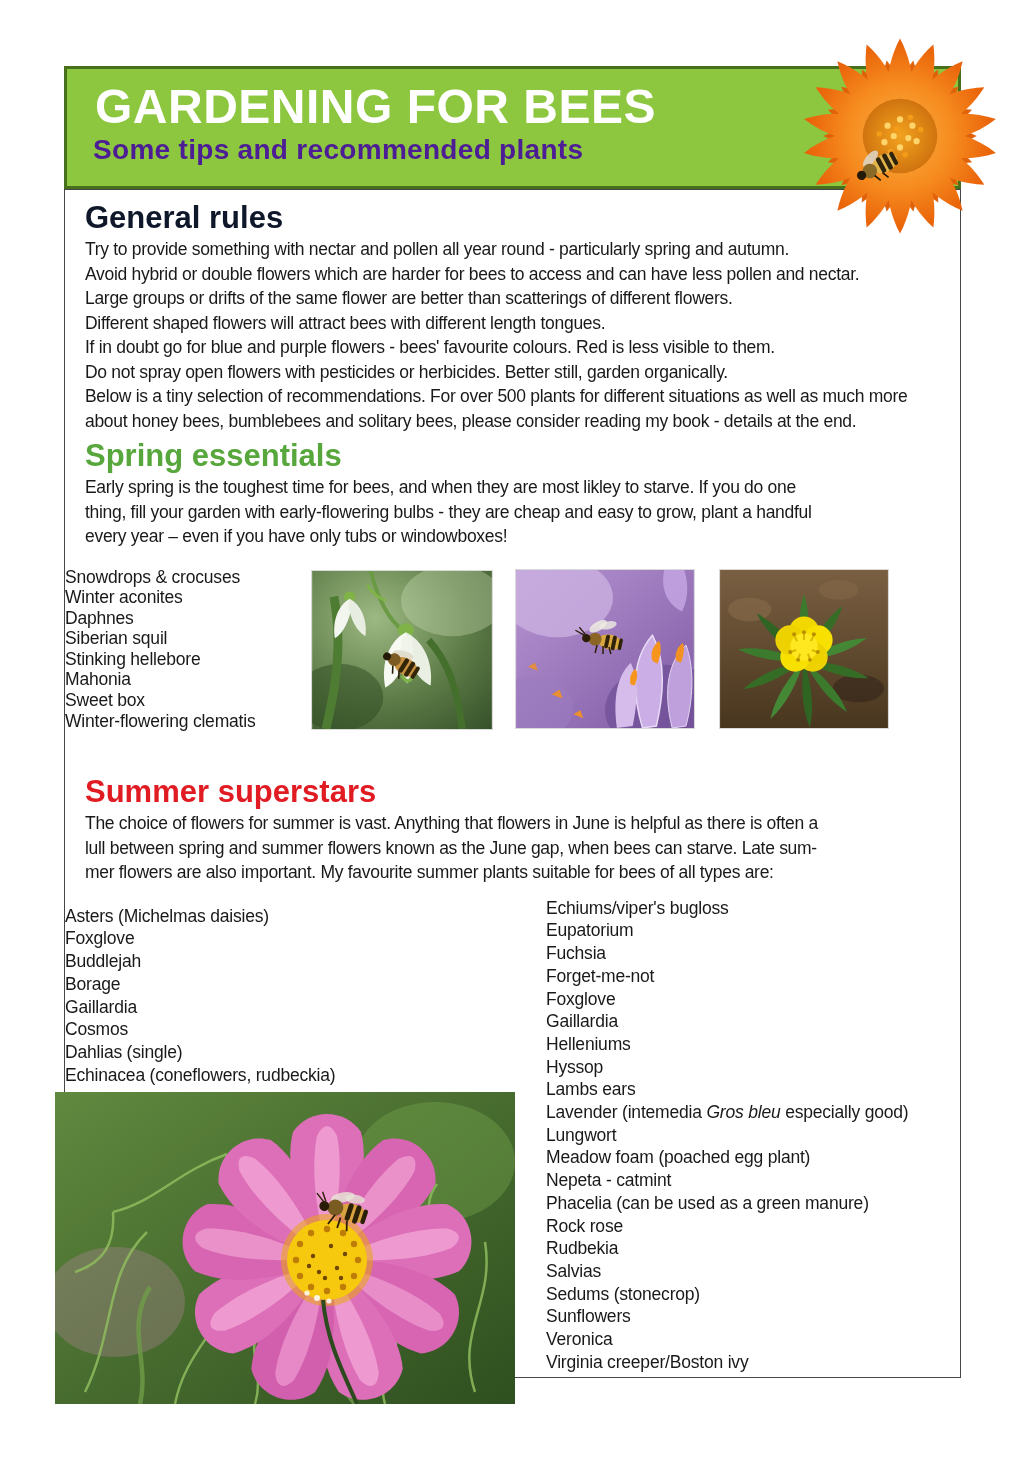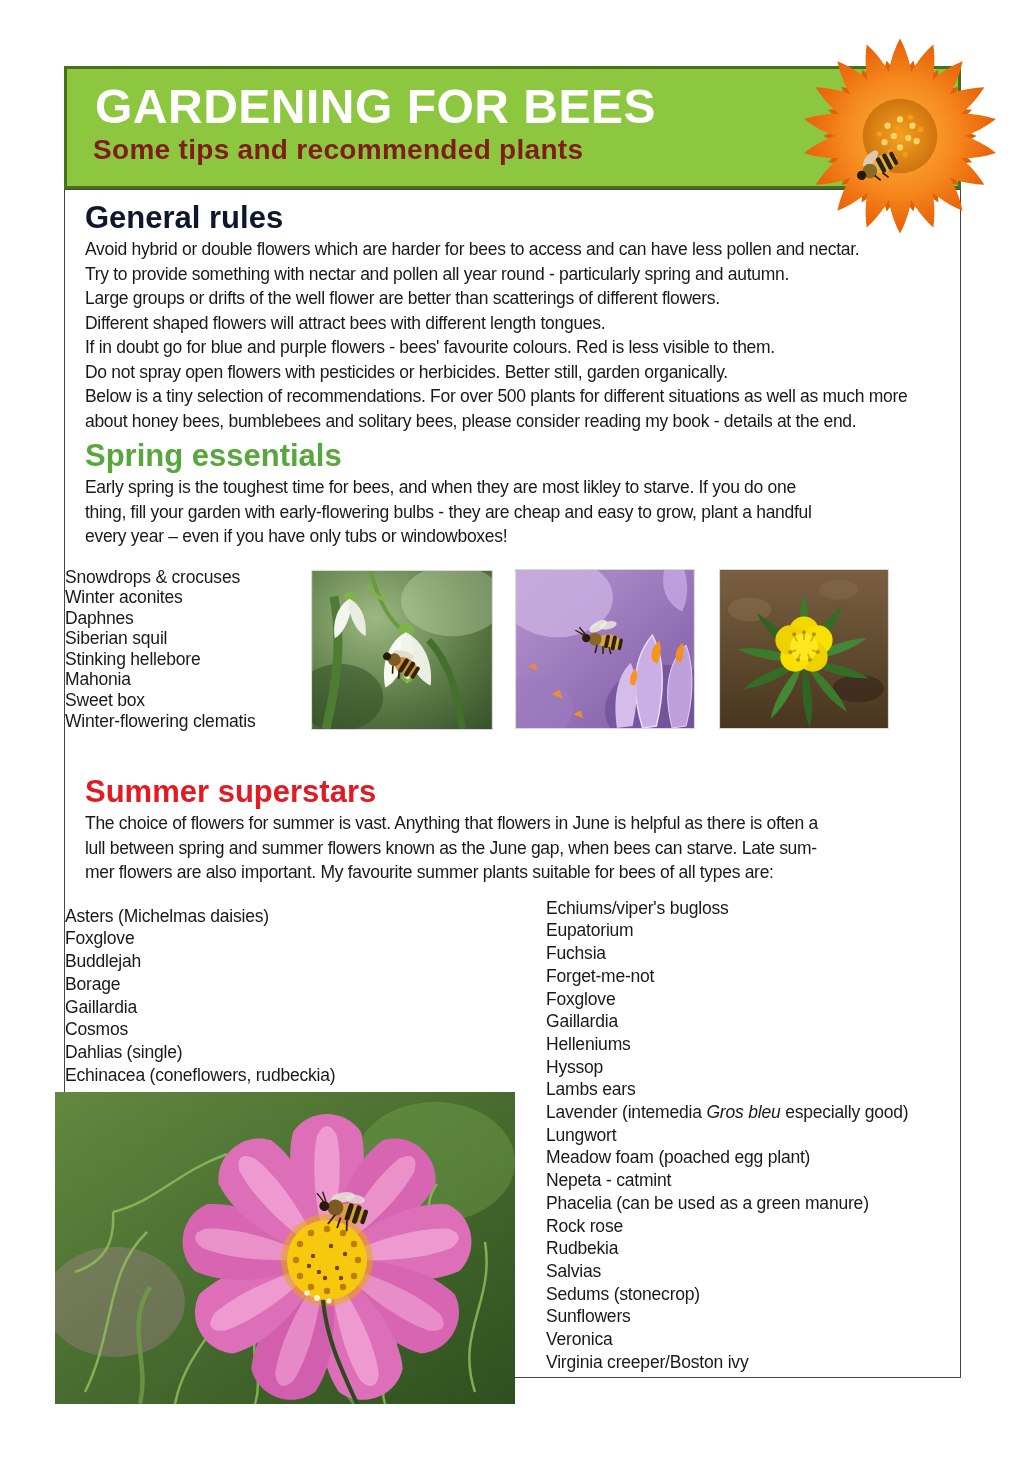--- a/index.html
+++ b/index.html
@@ -15,21 +15,21 @@
   
   .banner {
     position:absolute; left:64px; top:66px; width:897px; height:123px;
     background:#8dc63f; border:3px solid #47701d; box-sizing:border-box; z-index:2;
   }
   .banner-title {
     margin:12px 0 0 28px; font-size:48px; font-weight:bold; color:#ffffff;
     letter-spacing:0.5px; line-height:52px; white-space:nowrap;
   }
   .banner-subtitle {
-    margin:1px 0 0 26px; font-size:28px; font-weight:bold; color:#7f1d1d;
+    margin:1px 0 0 26px; font-size:28px; font-weight:bold; color:#4c1d95;
     letter-spacing:0.3px; white-space:nowrap;
   }
   h2 { font-weight:bold; margin:0; white-space:nowrap; }
   .h-general { margin:9px 0 0 20px; font-size:31px; line-height:38px; color:#0f172a; }
   .h-spring  { margin:4px 0 0 20px; font-size:31px; line-height:38px; color:#57a73c; }
   .h-summer  { margin:42px 0 0 20px; font-size:31px; line-height:38px; color:#e11b22; }
   ul.lines, ul.plant-list { list-style:none; margin:0; padding:0; }
   ul.lines { margin-left:20px; font-size:17.5px; line-height:24.5px; letter-spacing:-0.3px; }
   ul.lines li { white-space:nowrap; }
   .gen-lines  { margin-top:3px; }
@@ -56,23 +56,23 @@
 </style>
 </head>
 <body>
 
 <div class="page">
 
   <div class="frame">
 
     <h2 class="h-general">General rules</h2>
     <ul class="lines gen-lines">
+        <li><span>Try to provide something with nectar and pollen all year round - particularly spring and autumn.</span></li>
         <li><span>Avoid hybrid or double flowers which are harder for bees to access and can have less pollen and nectar.</span></li>
-        <li><span>Try to provide something with nectar and pollen all year round - particularly spring and autumn.</span></li>
-        <li><span>Large groups or drifts of the well flower are better than scatterings of different flowers.</span></li>
+        <li><span>Large groups or drifts of the same flower are better than scatterings of different flowers.</span></li>
         <li><span>Different shaped flowers will attract bees with different length tongues.</span></li>
         <li><span>If in doubt go for blue and purple flowers - bees' favourite colours. Red is less visible to them.</span></li>
         <li><span>Do not spray open flowers with pesticides or herbicides. Better still, garden organically.</span></li>
       </ul>
     <ul class="lines gen-para">
         <li><span>Below is a tiny selection of recommendations. For over 500 plants for different situations as well as much more</span></li>
         <li><span>about honey bees, bumblebees and solitary bees, please consider reading my book - details at the end.</span></li>
       </ul>
 
     <h2 class="h-spring">Spring essentials</h2>

